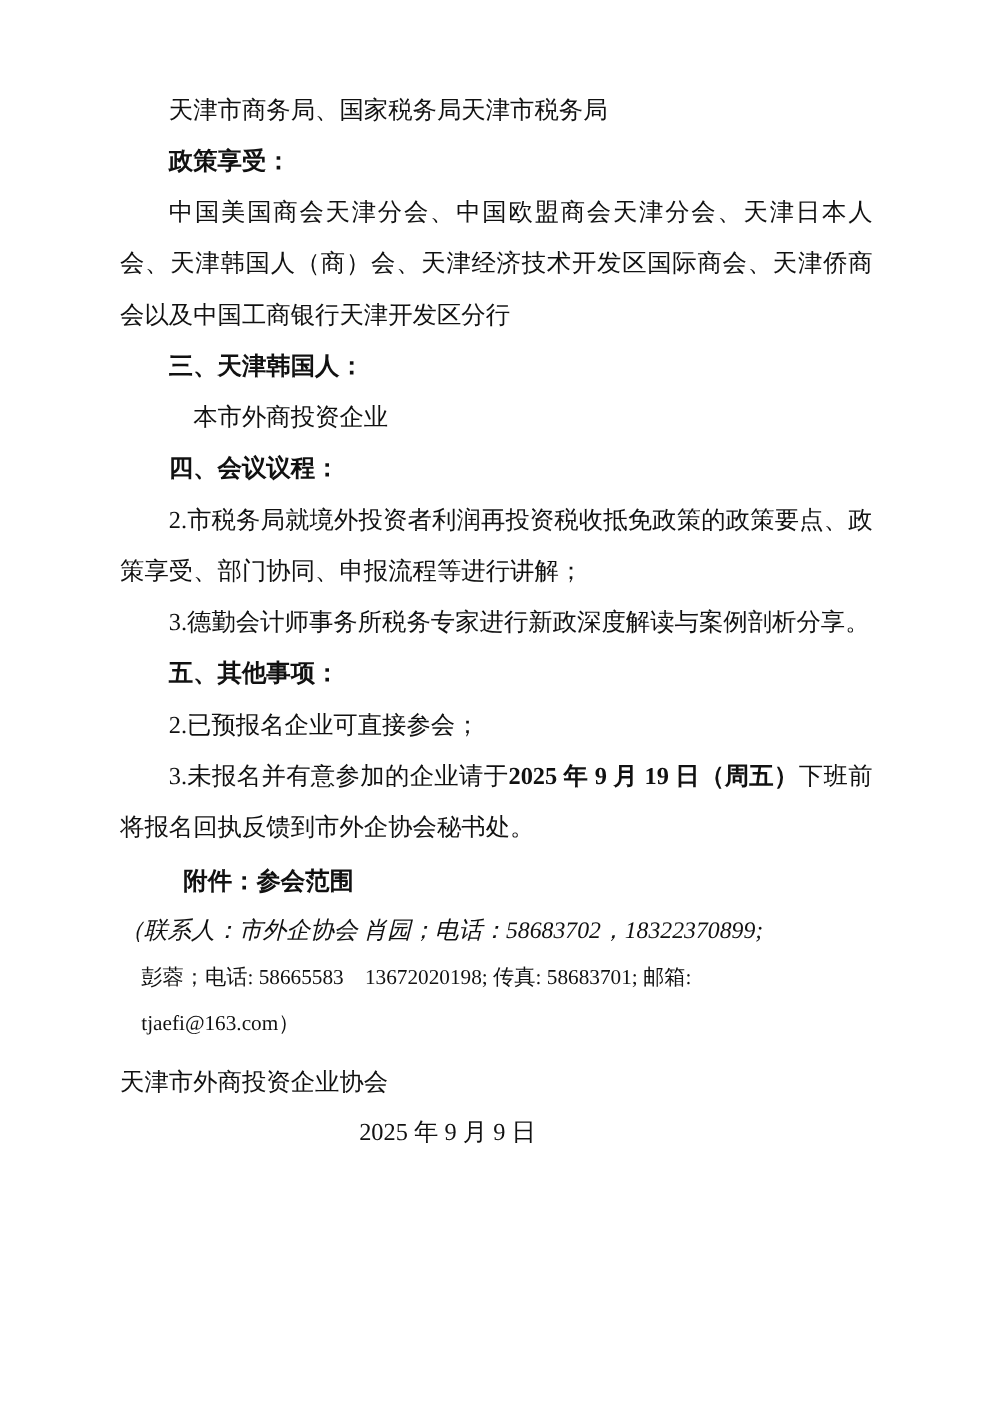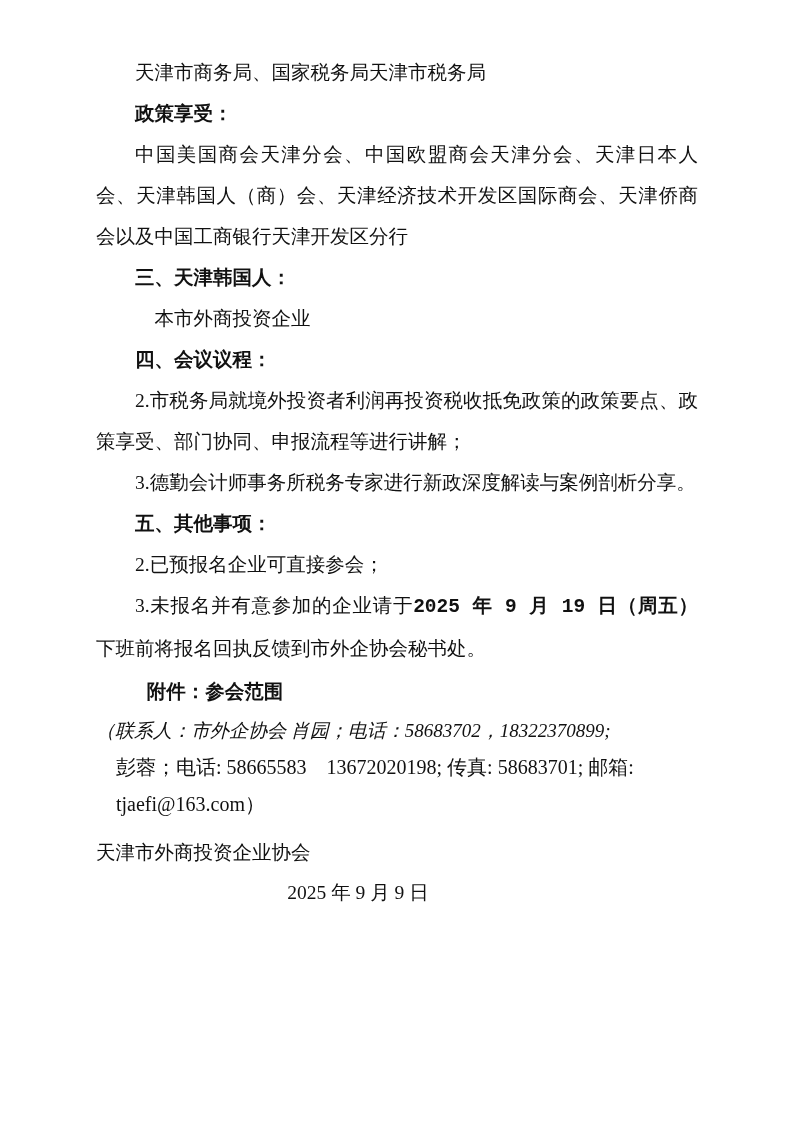--- a/index.html
+++ b/index.html
@@ -15,21 +15,21 @@
     position: relative;
     overflow: hidden;
   }
   .page {
     position: absolute;
     left: 0;
     top: 0;
     width: 794px;
     height: 899px;
     box-sizing: border-box;
-    padding: 52px 96px 60px 96px;
+    padding: 68px 96px 60px 96px;
   }
   .doc-body {
     font-size: 19.5px;
     line-height: 41px;
     text-align: justify;
     text-justify: inter-ideograph;
   }
   p {
     margin: 0;
   }
@@ -51,38 +51,37 @@
     text-indent: 2.6em;
     margin-top: 2px;
   }
   .contact {
     font-size: 19px;
     line-height: 37px;
     text-indent: 0;
     font-style: italic;
   }
   .contact-line2 {
-    font-size: 20px;
+    font-size: 17px;
     line-height: 37px;
     text-indent: 1em;
   }
   .sign {
     margin-top: 10px;
     text-align: left;
     padding-right: 30px;
     line-height: 40px;
   }
   .sign-date {
     text-align: center;
     padding-right: 78px;
     line-height: 40px;
   }
   .nowrap {
     white-space: nowrap;
-    font-family: Liberation Mono, monospace;
   }
 </style>
 </head>
 <body>
 
 <div class="page">
   <div class="doc-body">
 
     <p class="indent2">天津市商务局、国家税务局天津市税务局</p>
 

